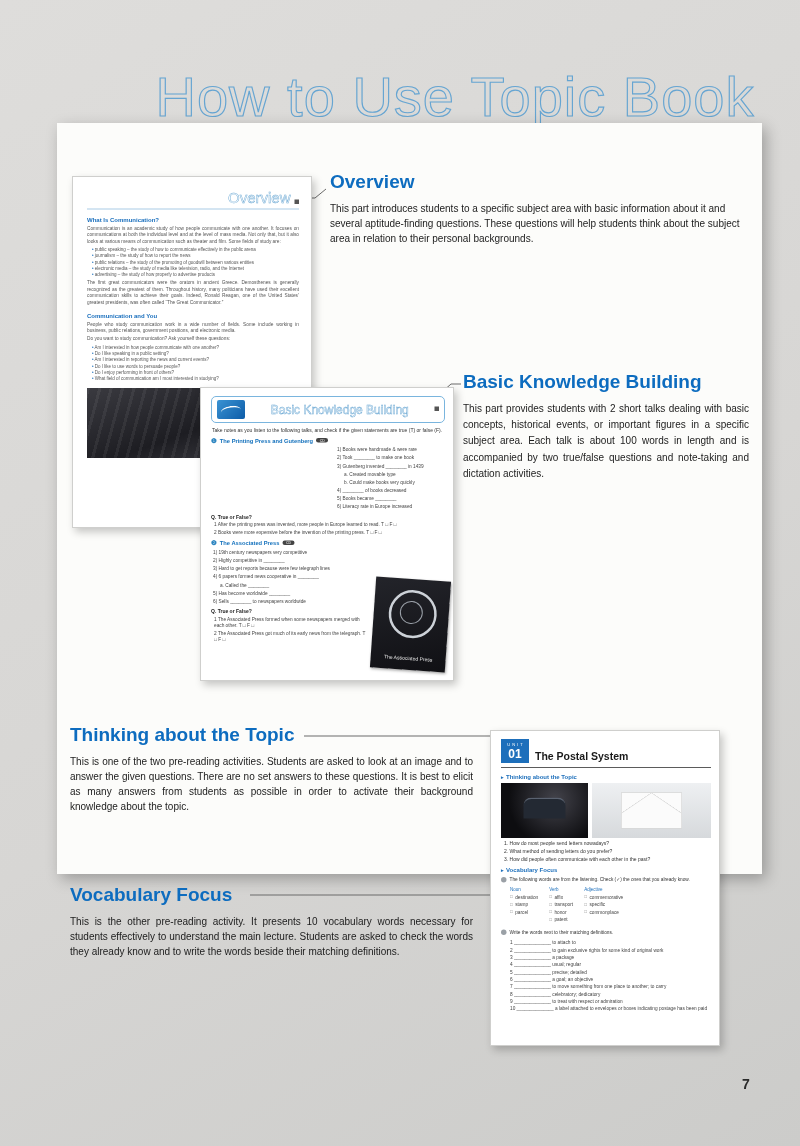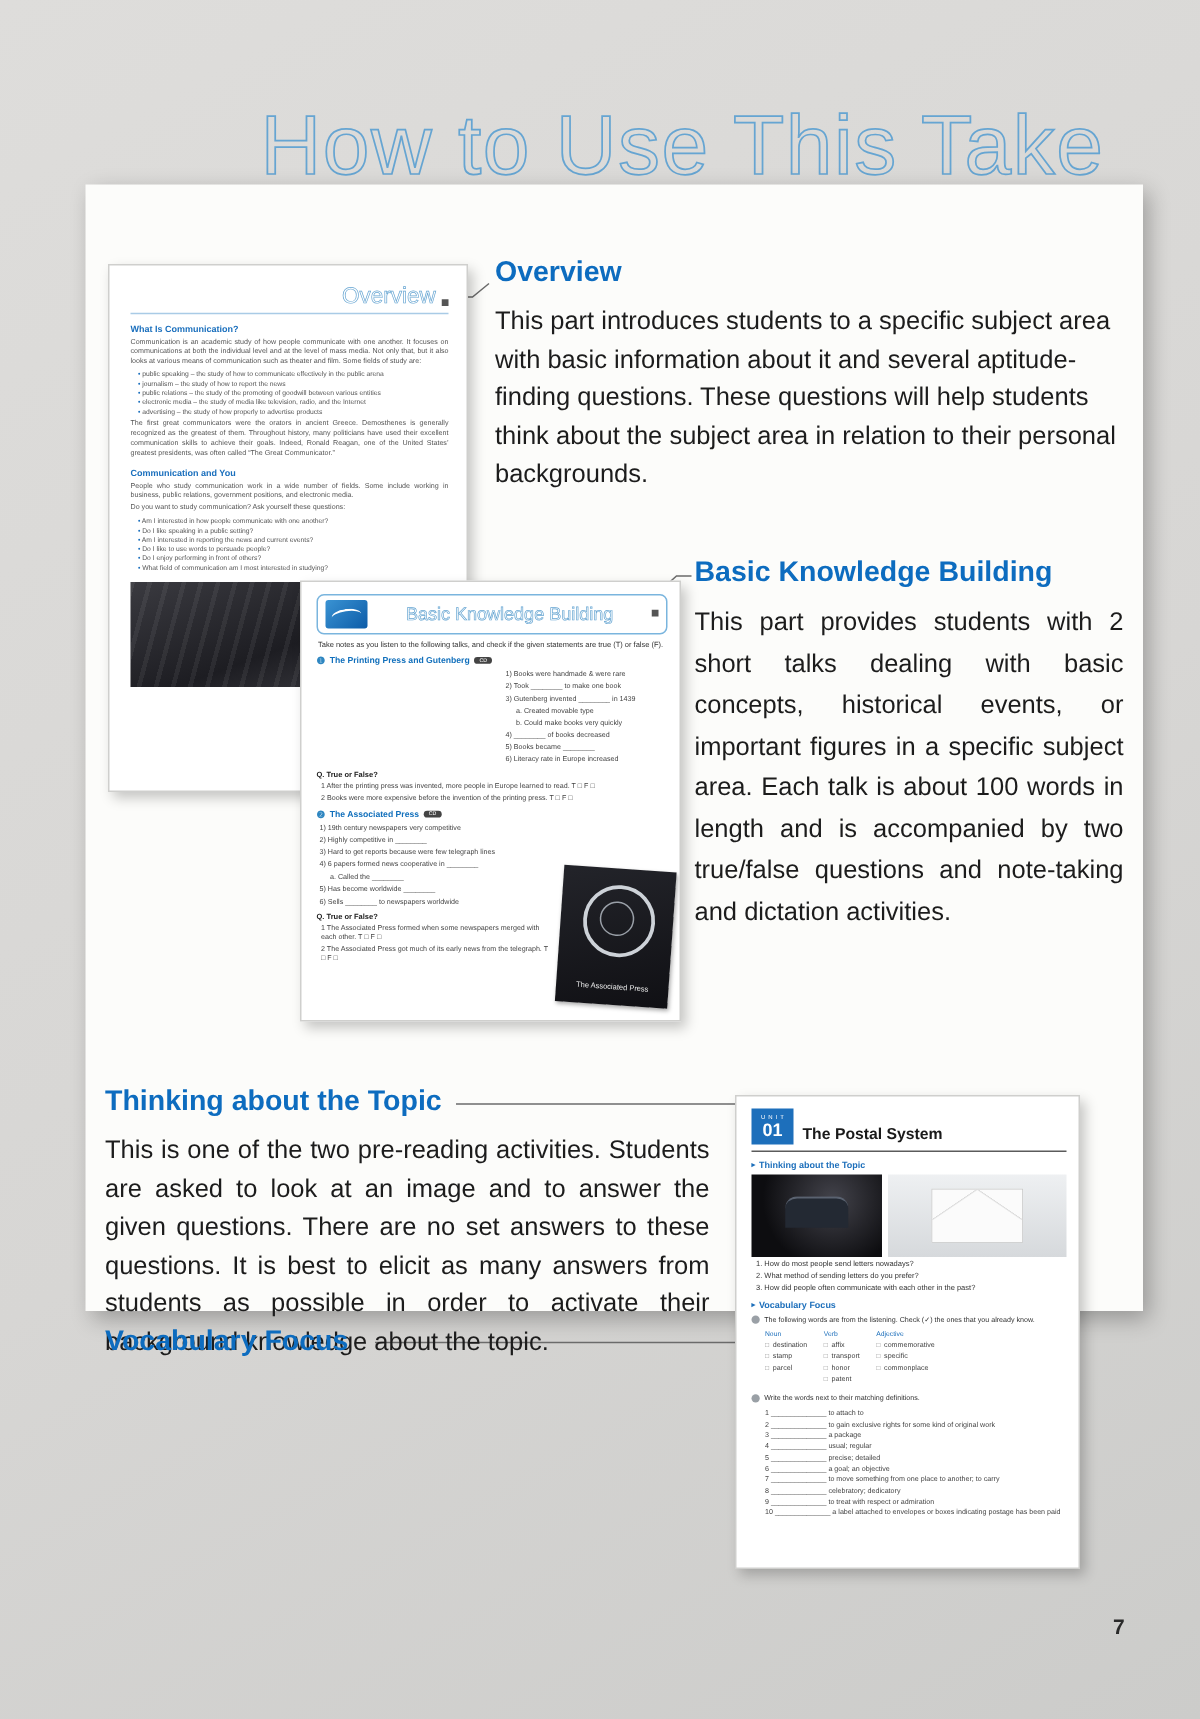--- a/index.html
+++ b/index.html
@@ -19,21 +19,21 @@
   
   .sheet { position:absolute; left:57px; top:123px; width:705px; height:751px;
            background:#fcfcfa; box-shadow:4px 5px 14px rgba(0,0,0,.28); }
   .pagenum { position:absolute; left:742px; top:1076px; font-size:14px; font-weight:bold; color:#2a2a2a; }
 
   .connectors { position:absolute; left:0; top:0; width:705px; height:977px; z-index:1; pointer-events:none; }
 
   
   .desc { position:absolute; z-index:5; }
   .desc h2 { color:#0d6cbf; font-size:19px; font-weight:bold; margin-bottom:8px; }
-  .desc p  { font-size:17px; color:#1c1c1c; line-height:1.5; }
+  .desc p  { font-size:10px; color:#1c1c1c; line-height:1.5; }
   .sec-overview { left:273px; top:48px;  width:420px; }
   .sec-bkb      { left:406px; top:248px; width:286px; }
   .sec-bkb p    { text-align:justify; line-height:1.62; }
   .sec-thinking { left:13px;  top:601px; width:403px; }
   .sec-thinking p { text-align:justify; }
   .sec-vocab    { left:13px;  top:761px; width:403px; }
   .sec-vocab p  { text-align:justify; }
 
   
   .thumb { position:absolute; background:#fff; border:1px solid #cfcfcd;
@@ -124,21 +124,21 @@
   .t3-word { display:flex; gap:5px; font-size:9.5px; color:#444; margin-bottom:4px; }
   .cb { font-size:9px; color:#888; }
   .t3-defs { margin-left:18px; }
   .t3-def { font-size:9.5px; color:#444; line-height:1.55; white-space:nowrap; overflow:hidden; }
 </style>
 </head>
 <body>
 
 <div class="canvas">
 
-  <h1 class="big-title">How to Use This Take</h1>
+  <h1 class="big-title">How to Use Topic Book</h1>
 
   <div class="sheet">
 
     <svg class="connectors" viewBox="0 0 705 977" fill="none" stroke="#6b6b6b" stroke-width="1">
       <polyline points="232,75 258,75 269,66"></polyline>
       <polyline points="375,278 394,261 404,261"></polyline>
       <polyline points="247,613 433,613"></polyline>
       <polyline points="193,772 433,772"></polyline>
     </svg>
 
@@ -349,18 +349,19 @@
       <p>This part provides students with 2 short talks dealing with basic concepts, historical events, or important figures in a specific subject area. Each talk is about 100 words in length and is accompanied by two true/false questions and note-taking and dictation activities.</p>
     </div>
 
     <div class="desc sec-thinking">
       <h2>Thinking about the Topic</h2>
       <p>This is one of the two pre-reading activities. Students are asked to look at an image and to answer the given questions. There are no set answers to these questions. It is best to elicit as many answers from students as possible in order to activate their background knowledge about the topic.</p>
     </div>
 
     <div class="desc sec-vocab">
       <h2>Vocabulary Focus</h2>
+      <p>This is the other pre-reading activity. It presents 10 vocabulary words necessary for students effectively to understand the main lecture. Students are asked to check the words they already know and to write the words beside their matching definitions.</p>
     </div>
 
   </div>
 
   <div class="pagenum">7</div>
 </div>
 
 </body></html>

